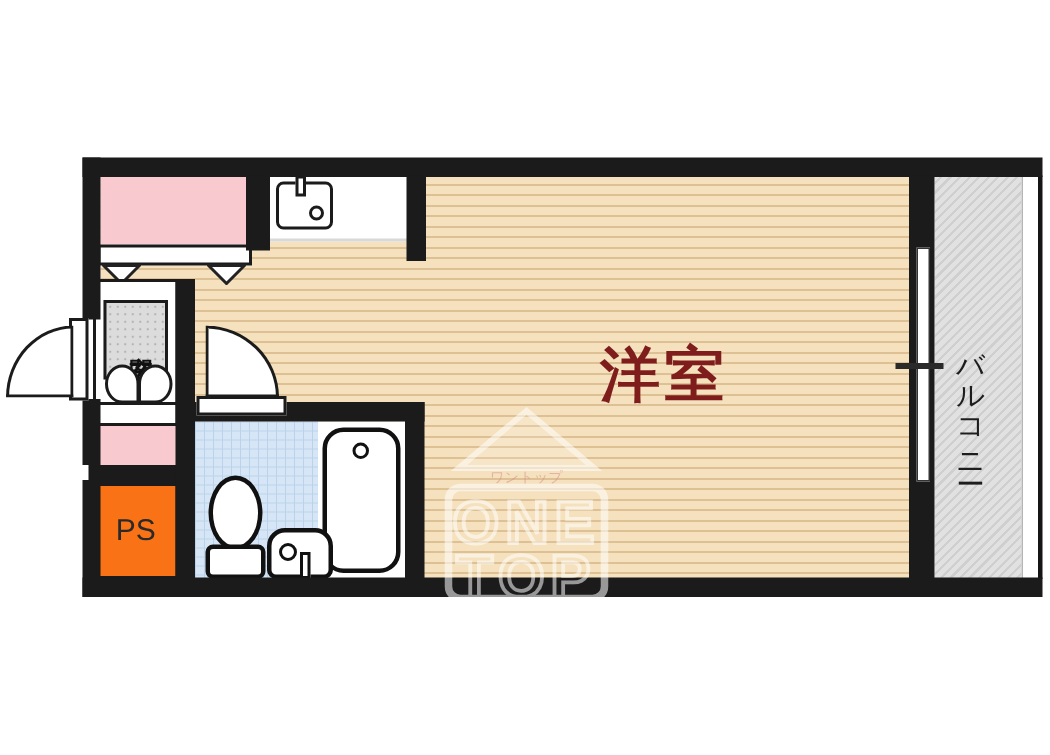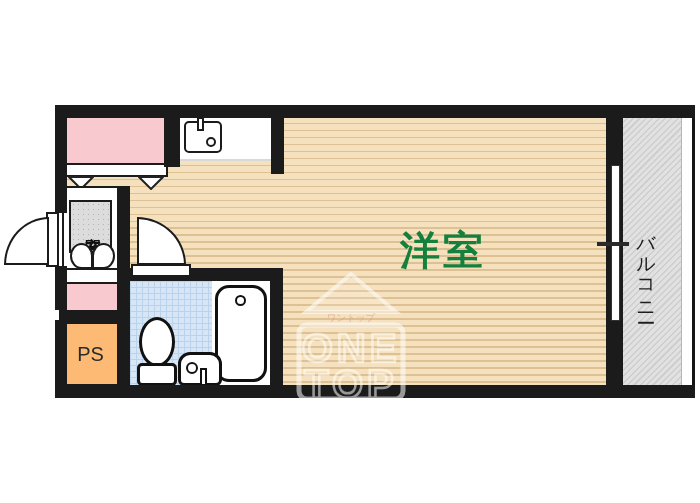--- a/index.html
+++ b/index.html
@@ -30,21 +30,21 @@
     background-image:radial-gradient(#b2b2b2 0.8px,transparent 1px); background-size:5px 5px; }
   .genkan-label { left:80px; top:204px; width:22px; height:46px; writing-mode:vertical-rl;
     font-size:15px; font-weight:600; color:#111; letter-spacing:2px; text-align:center; }
   .petal-l { left:70px; top:243px; width:23px; height:26px; background:#fff; border:2px solid #1b1b1b;
     border-radius:100% 100% 0 100%; }
   .petal-r { left:92px; top:243px; width:23px; height:26px; background:#fff; border:2px solid #1b1b1b;
     border-radius:100% 100% 100% 0; }
   .shoe-strip { left:62px; top:268px; width:57px; height:16px; background:#fff; border:2px solid #1b1b1b; }
   .pink-lower { left:62px; top:284px; width:57px; height:26px; background:#f8cacf; }
   .mid-band { left:59px; top:310px; width:60px; height:12px; background:#1b1b1b; }
-  .ps-box { left:62px; top:322px; width:57px; height:64px; background:#fdba74; border:2px solid #1b1b1b;
+  .ps-box { left:62px; top:322px; width:57px; height:64px; background:#f97316; border:2px solid #1b1b1b;
     display:flex; align-items:center; justify-content:center; font-size:20px; color:#2a2a2a; }
 
   .bath-floor { left:130px; top:281px; width:82px; height:105px; background-color:#d7e6f6;
     background-image:linear-gradient(to right,#bad3eb 1px,transparent 1px),
                      linear-gradient(to bottom,#bad3eb 1px,transparent 1px);
     background-size:6px 6px; }
   .tub-area { left:212px; top:281px; width:58px; height:105px; background:#fff; }
   .tub { left:215px; top:285px; width:52px; height:97px; background:#fff; border:3px solid #111; border-radius:14px; }
   .tub-drain { left:235px; top:295px; width:11px; height:11px; border:2px solid #111; border-radius:50%; background:#fff; }
   .toilet-bowl { left:139px; top:317px; width:36px; height:50px; background:#fff; border:3px solid #111; border-radius:50%; }
@@ -73,21 +73,21 @@
   .window-tick { left:597px; top:242px; width:32px; height:4px; background:#2a2a2a; }
   .door-leaf-front { left:46px; top:212px; width:13px; height:55px; background:#fff; border:2px solid #1b1b1b; }
   .door-arc-front { left:4px; top:217px; width:45px; height:48px; background:#fff; border:2px solid #1b1b1b;
     border-radius:100% 0 0 0; }
   .door-leaf-bath { left:131px; top:264px; width:60px; height:13px; background:#fff; border:2px solid #1b1b1b; }
   .door-arc-bath { left:137px; top:217px; width:49px; height:48px; background:#fff; border:2px solid #1b1b1b;
     border-radius:0 100% 0 0; }
 
   
   .room-label { left:393px; top:227px; width:100px; height:46px; font-size:40px; font-weight:600;
-    color:#15803d; letter-spacing:3px; text-align:center; line-height:46px; }
+    color:#7f1d1d; letter-spacing:3px; text-align:center; line-height:46px; }
   .balcony-label { left:635px; top:198px; width:24px; height:140px; writing-mode:vertical-rl;
     font-size:19px; color:#1d1d1d; letter-spacing:1px; text-align:center; }
 
   .tri-icon { width:26px; height:14px; }
   .watermark { left:294px; top:270px; opacity:0.55; }
 </style>
 </head>
 <body>
 
 <div class="canvas">

